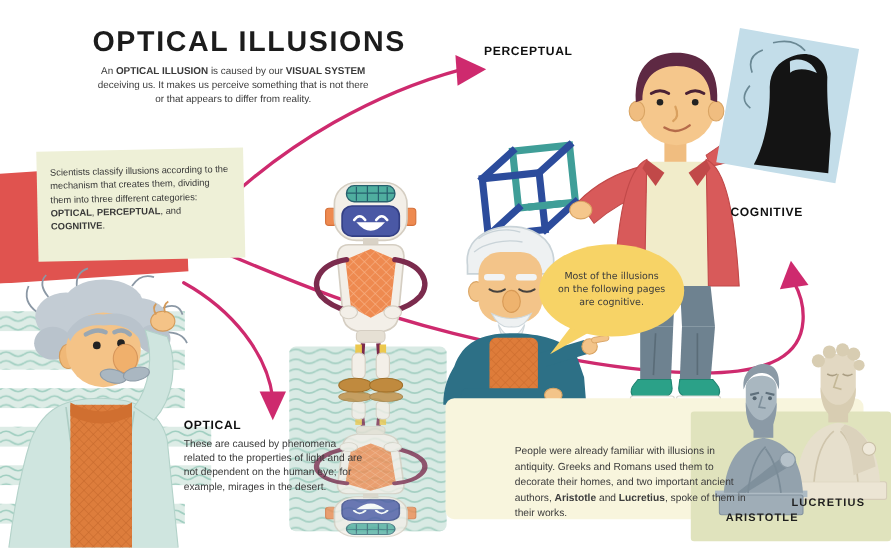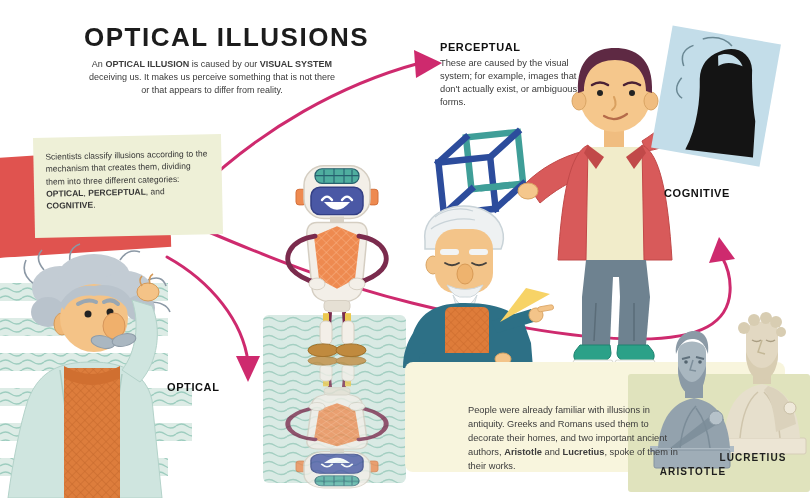--- a/index.html
+++ b/index.html
@@ -233,20 +233,23 @@
     <path d="M38,38 C38,58 44,66 52,66 C60,66 66,58 66,38 C62,50 56,54 52,54 C48,54 42,50 38,38 Z" fill="#8b9aa6"></path>
     <path d="M42,31 L50,29 M56,29 L64,31" stroke="#5f707c" stroke-width="2" fill="none"></path>
     <circle cx="46" cy="34" r="1.8" fill="#54646f"></circle>
       <circle cx="60" cy="34" r="1.8" fill="#54646f"></circle>
     <path d="M53,32 L50,42 L56,43" fill="none" stroke="#7e8f9b" stroke-width="1.5"></path>
   </svg>
 
   <svg class="abs" style="left:496px;top:288px" width="52" height="36" viewBox="0 0 52 36">
     <path d="M30,0 L54,6 L4,34 Z" fill="#f7d366"></path>
   </svg>
+  <div class="abs bubble" style="left:490px;top:222px;width:132px;height:84px">
+    <div class="bubble-text">Most of the illusions on the following pages are cognitive.</div>
+  </div>
 
   <svg class="abs" style="left:0;top:250px" width="185" height="248" viewBox="0 0 185 248">
     <defs>
       <pattern id="einDia" width="6" height="6" patternUnits="userSpaceOnUse" patternTransform="rotate(45)">
         <path d="M0 0H6M0 0V6" stroke="#c4682c" stroke-width="1" fill="none"></path>
       </pattern>
     </defs>
     <path d="M34,34 q-14,-10 -8,-24 M70,12 q-2,-14 10,-18 M120,10 q8,-12 20,-8 M148,30 q14,-6 18,6 M150,52 q16,0 20,10 M44,20 q-10,-12 -2,-20" stroke="#8b98a5" stroke-width="1.6" fill="none"></path>
     <ellipse cx="60" cy="38" rx="28" ry="22" fill="#c3ccd4"></ellipse>
     <ellipse cx="94" cy="26" rx="36" ry="22" fill="#c3ccd4"></ellipse>
@@ -275,29 +278,29 @@
   </svg>
 
   <div class="abs title" style="left:84px;top:22px">OPTICAL ILLUSIONS</div>
 
   <div class="abs intro" style="left:86px;top:58px;width:252px">
     <span>An </span><span class="b">OPTICAL ILLUSION</span><span> is caused by our </span><span class="b">VISUAL SYSTEM</span><span> deceiving us. It makes us perceive something that is not there or that appears to differ from reality.</span>
   </div>
 
   <div class="abs" style="left:440px;top:41px;width:140px">
     <div class="cat-h">PERCEPTUAL</div>
-    <div class="cat-b">These are caused by the visual system; for example, images that don't actually exist, or ambiguous forms.</div>
   </div>
 
   <div class="abs" style="left:664px;top:187px;width:136px">
     <div class="cat-h">COGNITIVE</div>
   </div>
 
   <div class="abs" style="left:167px;top:381px;width:168px">
     <div class="cat-h">OPTICAL</div>
+    <div class="cat-b">These are caused by phenomena related to the properties of light and are not dependent on the human eye; for example, mirages in the desert.</div>
   </div>
 
   <div class="abs hist-text" style="left:468px;top:392px;width:215px">
     <span>People were already familiar with illusions in antiquity. Greeks and Romans used them to decorate their homes, and two important ancient authors, </span><span class="b">Aristotle</span><span> and </span><span class="b">Lucretius</span><span>, spoke of them in their works.</span>
   </div>
 
   <div class="abs bust-label" style="left:643px;top:466px;width:100px">ARISTOTLE</div>
   <div class="abs bust-label" style="left:703px;top:452px;width:100px">LUCRETIUS</div>
 
 </div>

